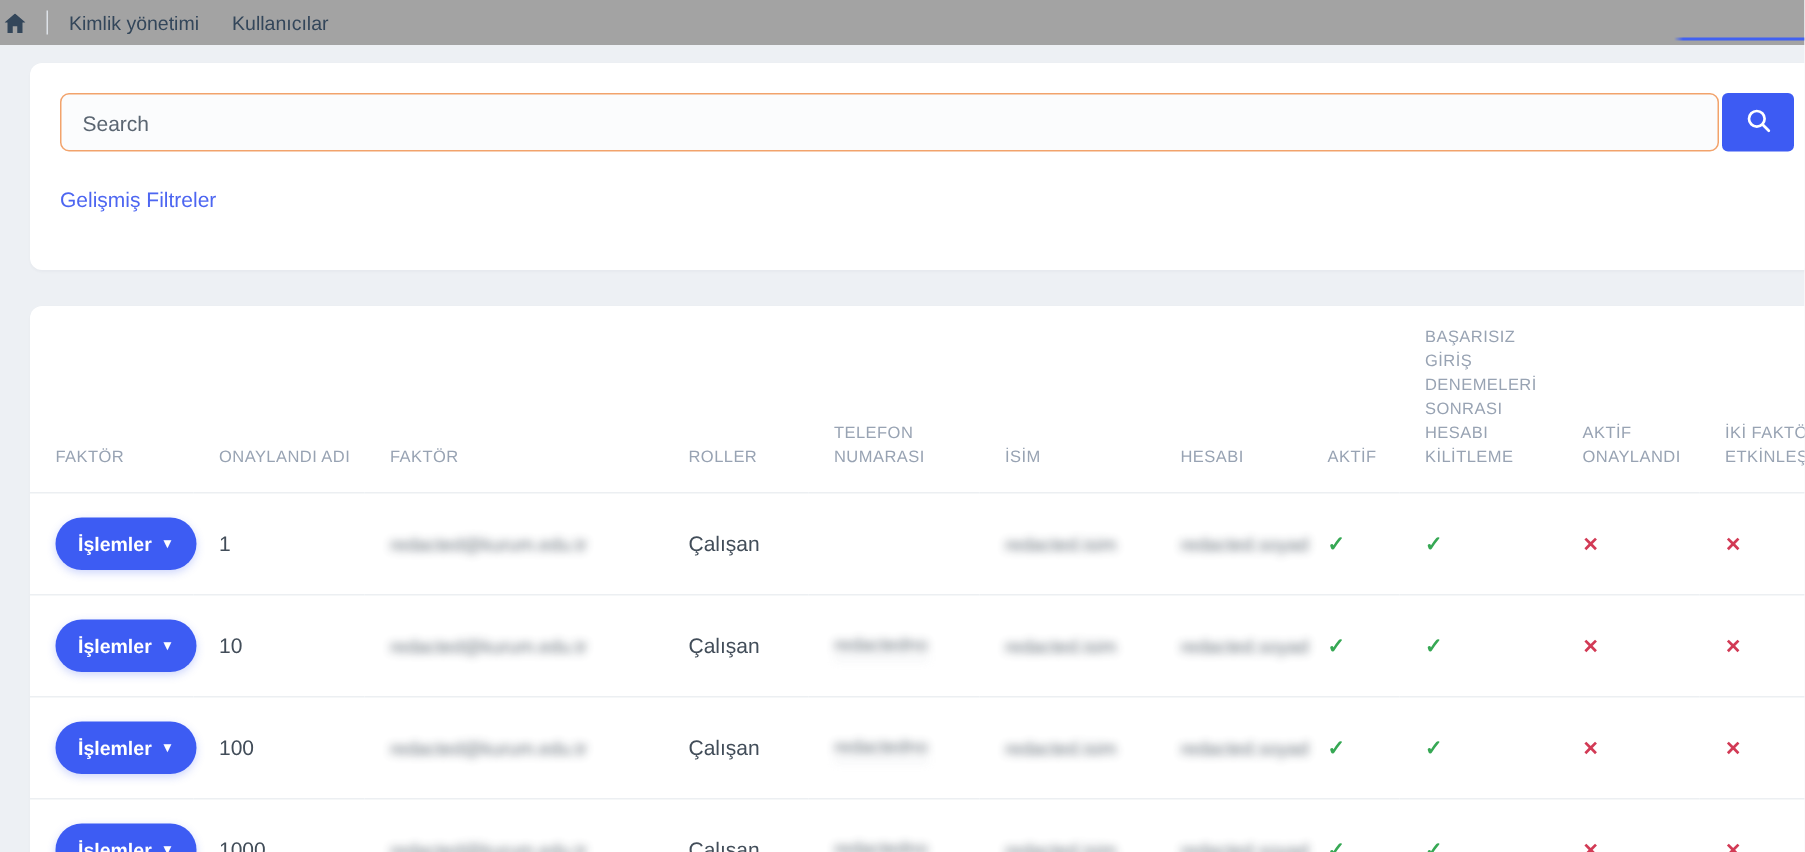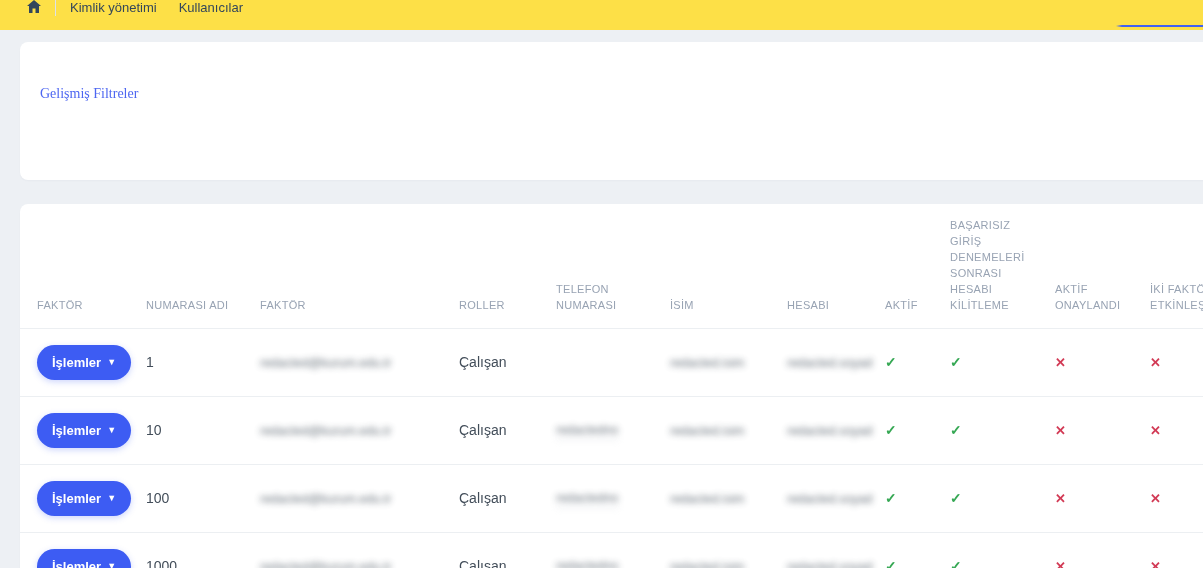--- a/index.html
+++ b/index.html
@@ -8,24 +8,24 @@
     background:#edf0f4;
     font-family:"Liberation Sans", sans-serif;
     color:#3f4a56;
     position:relative;
   }
 
   
   .topnav {
     height:30px;
     display:flex;
-    align-items:flex-start;
-    padding-left:27px;
+    align-items:center;
+    padding-left:3px;
     position:relative;
-    background:#fde047;
+    background:#a3a3a3;
   }
   .home-icon { display:flex; align-items:center; margin-right:14px; }
   .nav-sep { width:1px; height:16px; background:#dde2e8; margin-right:14px; }
   .nav-item {
     font-size:13px;
     color:#33465a;
     margin-right:22px;
     cursor:pointer;
     white-space:nowrap;
   }
@@ -84,21 +84,20 @@
     display:flex; align-items:center; justify-content:center;
     cursor:pointer;
   }
   .adv-filters {
     display:inline-block;
     margin-top:24px;
     font-size:14px;
     font-weight:500;
     color:#4d66f1;
     cursor:pointer;
-    font-family:Liberation Serif, serif;
   }
 
   
   table { border-collapse:collapse; table-layout:fixed; width:1223px; }
   th {
     vertical-align:bottom;
     text-align:left;
     padding:14px 8px 14px 17px;
     font-size:11px;
     font-weight:400;
@@ -153,20 +152,31 @@
       <path d="M7 0 L14 6 H12 V13 H8.5 V8.5 H5.5 V13 H2 V6 H0 Z"></path>
     </svg>
   </span>
   <span class="nav-sep"></span>
   <span class="nav-item">Kimlik yönetimi</span>
   <span class="nav-item">Kullanıcılar</span>
   <span class="nav-accent-line"></span>
 </div>
 
 <div class="card filter-card">
+  <div class="search-row">
+    <input class="search-input" type="text" autofocus="" placeholder="Search" style="">
+    <button class="search-btn">
+      <span>
+        <svg width="17" height="17" viewBox="0 0 17 17" fill="none" stroke="#ffffff" stroke-width="1.8" stroke-linecap="round">
+          <circle cx="7.2" cy="7.2" r="5.2"></circle>
+          <line x1="11.2" y1="11.2" x2="15.2" y2="15.2"></line>
+        </svg>
+      </span>
+    </button>
+  </div>
   <span class="adv-filters">Gelişmiş Filtreler</span>
 </div>
 
 <div class="card table-card">
   <table>
     <colgroup id="cols">
         <col style="width: 109px;">
         <col style="width: 114px;">
         <col style="width: 199px;">
         <col style="width: 97px;">
@@ -174,21 +184,21 @@
         <col style="width: 117px;">
         <col style="width: 98px;">
         <col style="width: 65px;">
         <col style="width: 105px;">
         <col style="width: 95px;">
         <col style="width: 110px;">
       </colgroup>
     <thead>
         <tr id="header-row">
           <th>FAKTÖR</th>
-          <th>NUMARASI ADI</th>
+          <th>ONAYLANDI ADI</th>
           <th>FAKTÖR</th>
           <th>ROLLER</th>
           <th>TELEFON NUMARASI</th>
           <th>İSİM</th>
           <th>HESABI</th>
           <th>AKTİF</th>
           <th>BAŞARISIZ GİRİŞ DENEMELERİ SONRASI HESABI KİLİTLEME</th>
           <th>AKTİF ONAYLANDI</th>
           <th>İKİ FAKTÖR ETKİNLEŞT</th>
         </tr>

